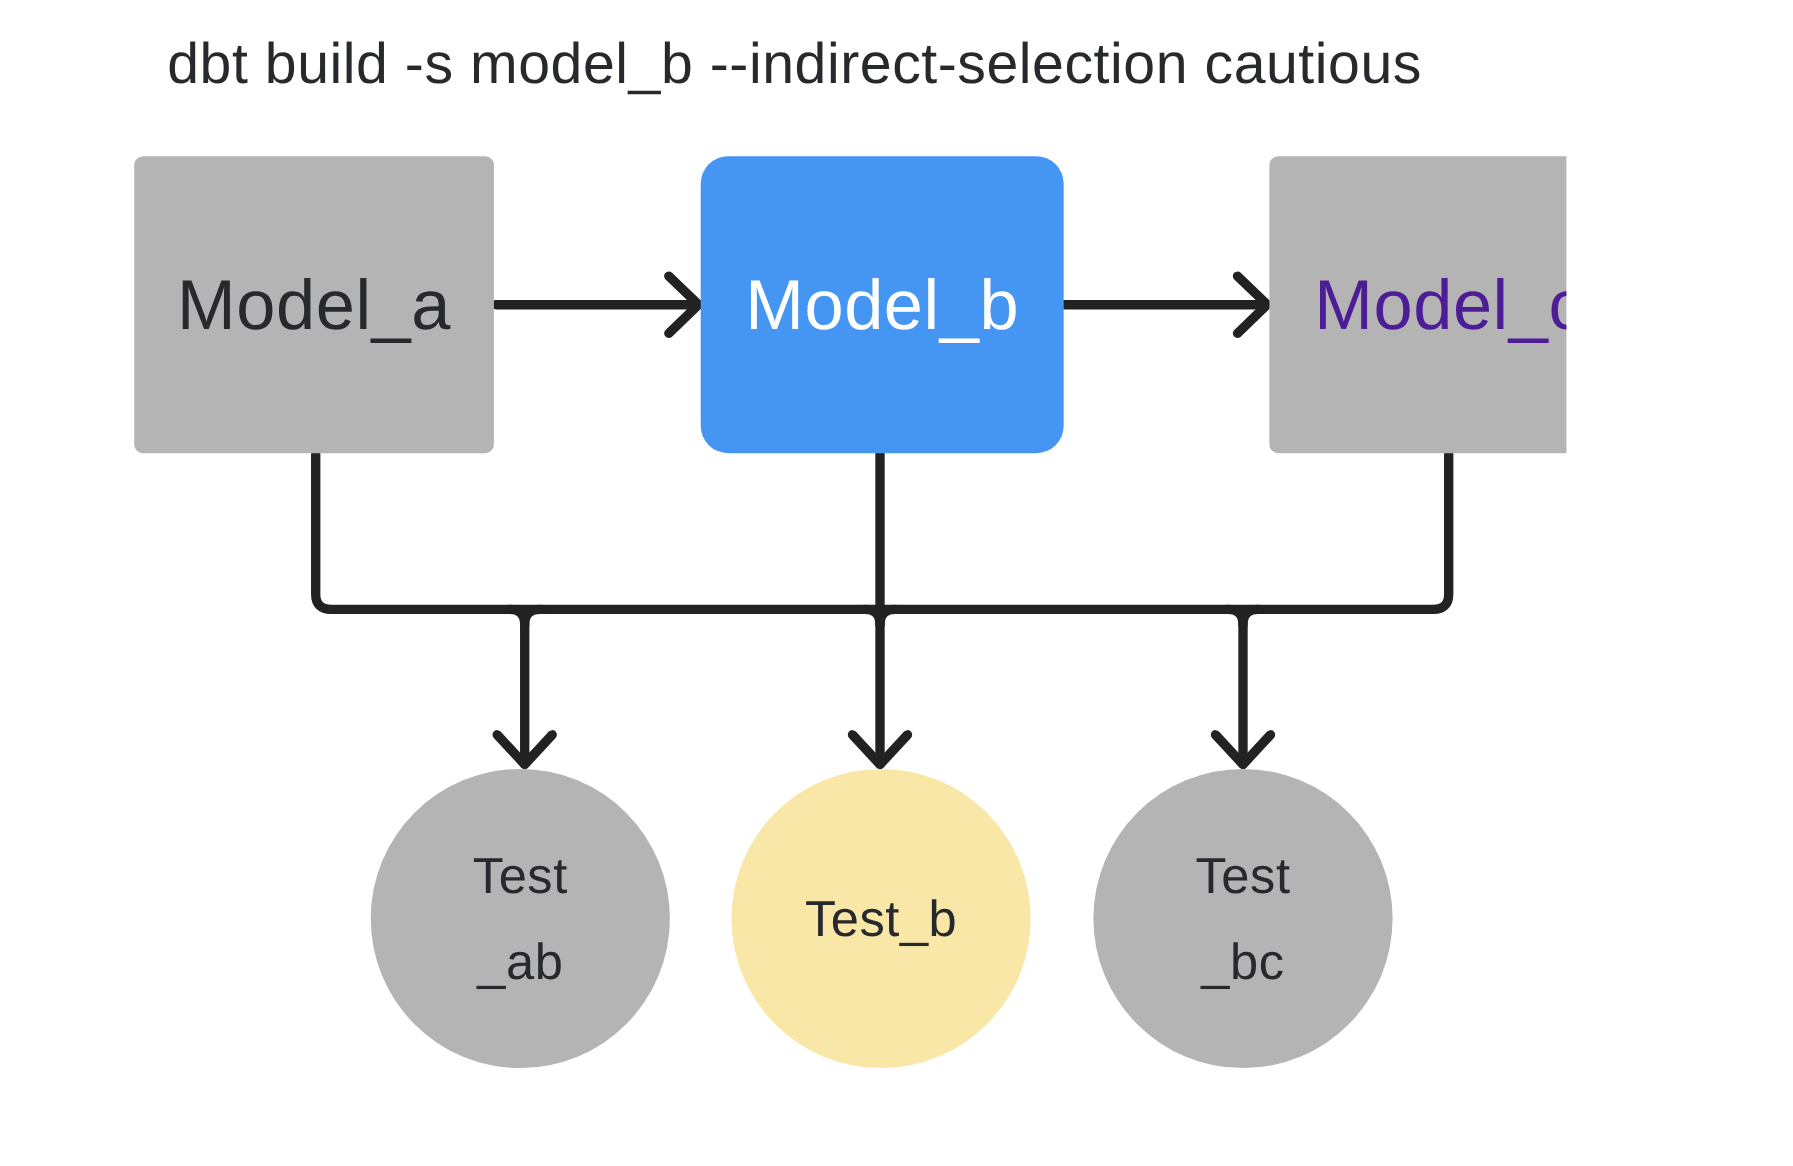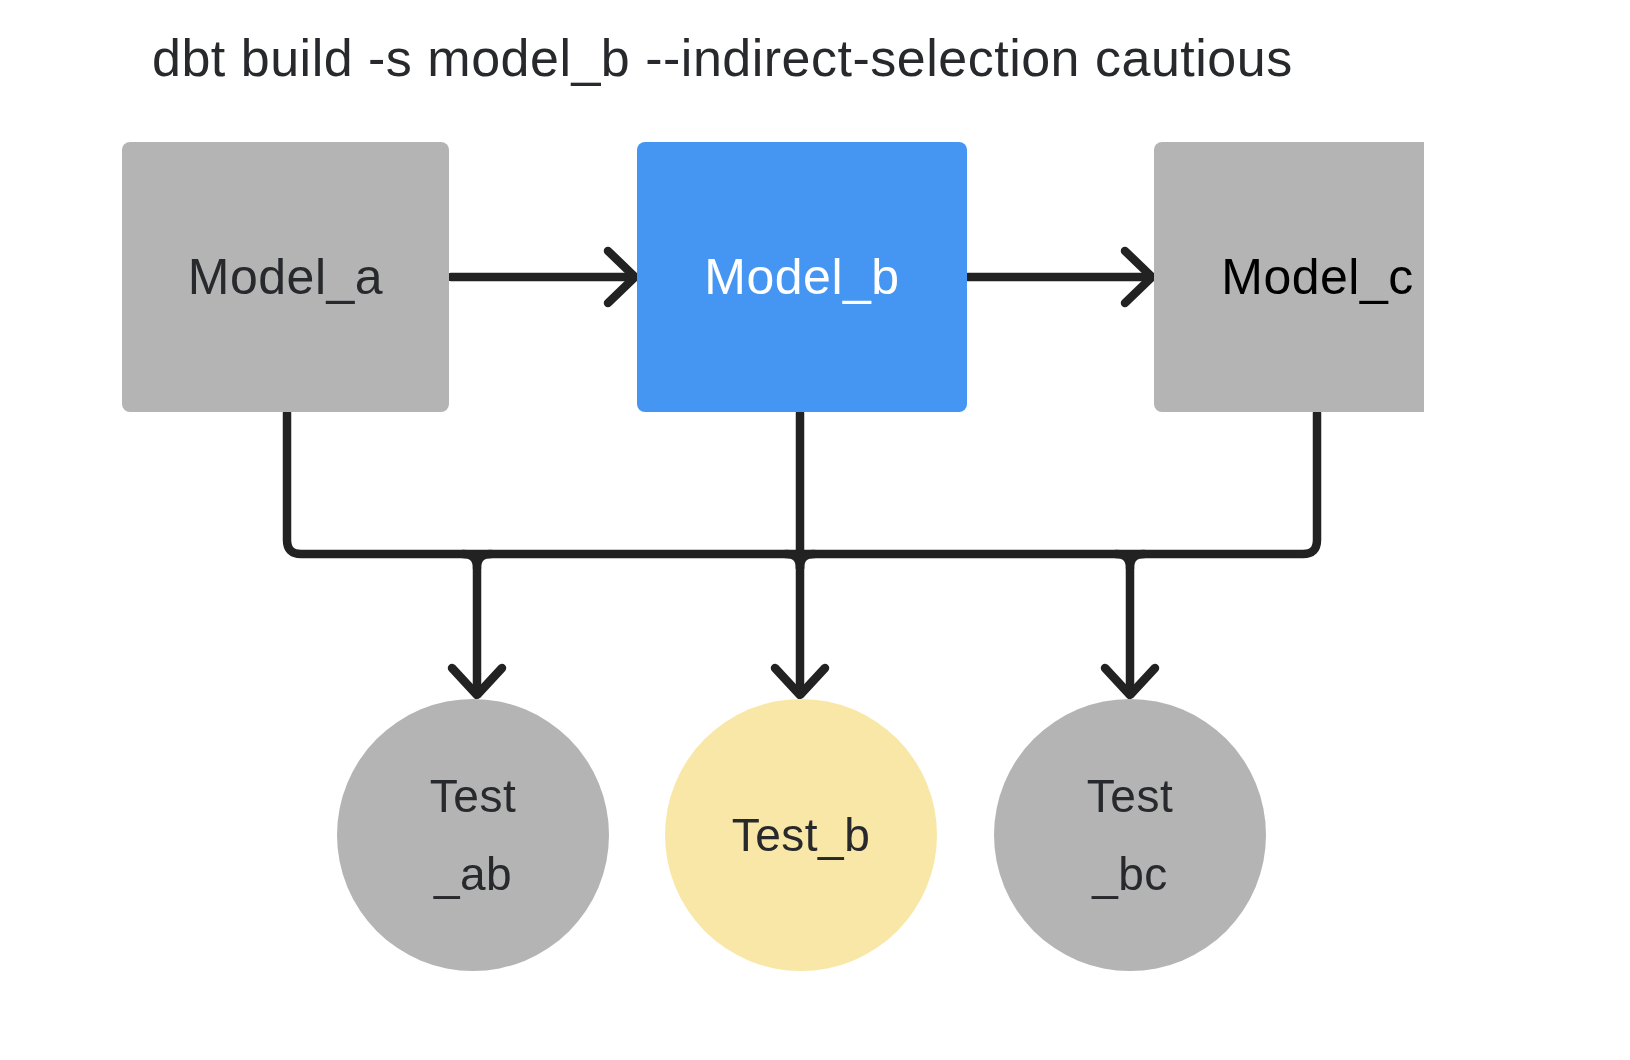--- a/index.html
+++ b/index.html
@@ -41,21 +41,21 @@
   }
   .model {
     position: absolute;
     top: 142px;
     width: 327px;
     height: 270px;
     border-radius: 8px;
     display: flex;
     align-items: center;
     justify-content: center;
-    font-size: 50px;
+    font-size: 64px;
     font-weight: 500;
     letter-spacing: 0.5px;
   }
   .model-a { left: 122px; }
   .model-b { left: 637px; width: 330px; }
   .model-c { left: 1154px; }
   .test {
     position: absolute;
     top: 699px;
     width: 272px;
@@ -116,25 +116,25 @@
       <path d="M 1116 554 Q 1130 554 1130 568 V 687"></path>
       <path d="M 1144 554 Q 1130 554 1130 568"></path>
       <path d="M 1105 668 L 1130 695 L 1155 668"></path>
     </g>
   </svg>
 
   <div class="model model-a" style="background: rgb(180, 180, 180); color: rgb(39, 41, 44);">
     <span>Model_a</span>
   </div>
 
-  <div class="model model-b" style="background: rgb(69, 149, 242); color: rgb(255, 255, 255);">
+  <div class="model model-b" style="background: rgb(69, 149, 242); color: rgb(255, 255, 255); border-radius: 25px;">
     <span>Model_b</span>
   </div>
 
-  <div class="model model-c" style="background: rgb(180, 180, 180); color: #000000; align-items: center;">
+  <div class="model model-c" style="background: rgb(180, 180, 180); color: #4c1d95; align-items: center;">
     <span>Model_c</span>
   </div>
 
   <div class="test test-ab" style="background: rgb(180, 180, 180); color: rgb(39, 41, 44);">
     <span>Test</span>
     <span>_ab</span>
   </div>
 
   <div class="test test-b" style="background: rgb(249, 231, 168); color: rgb(39, 41, 44);">
     <span>Test_b</span>

